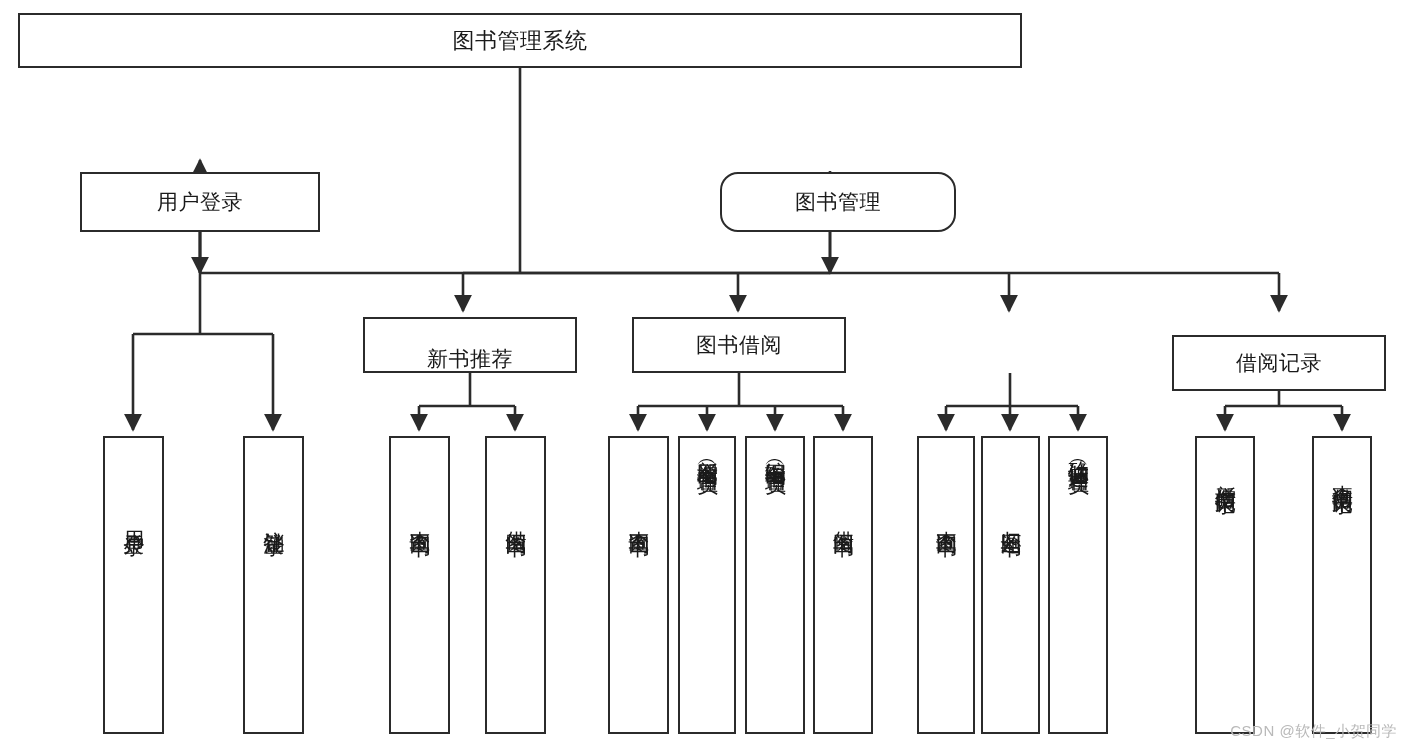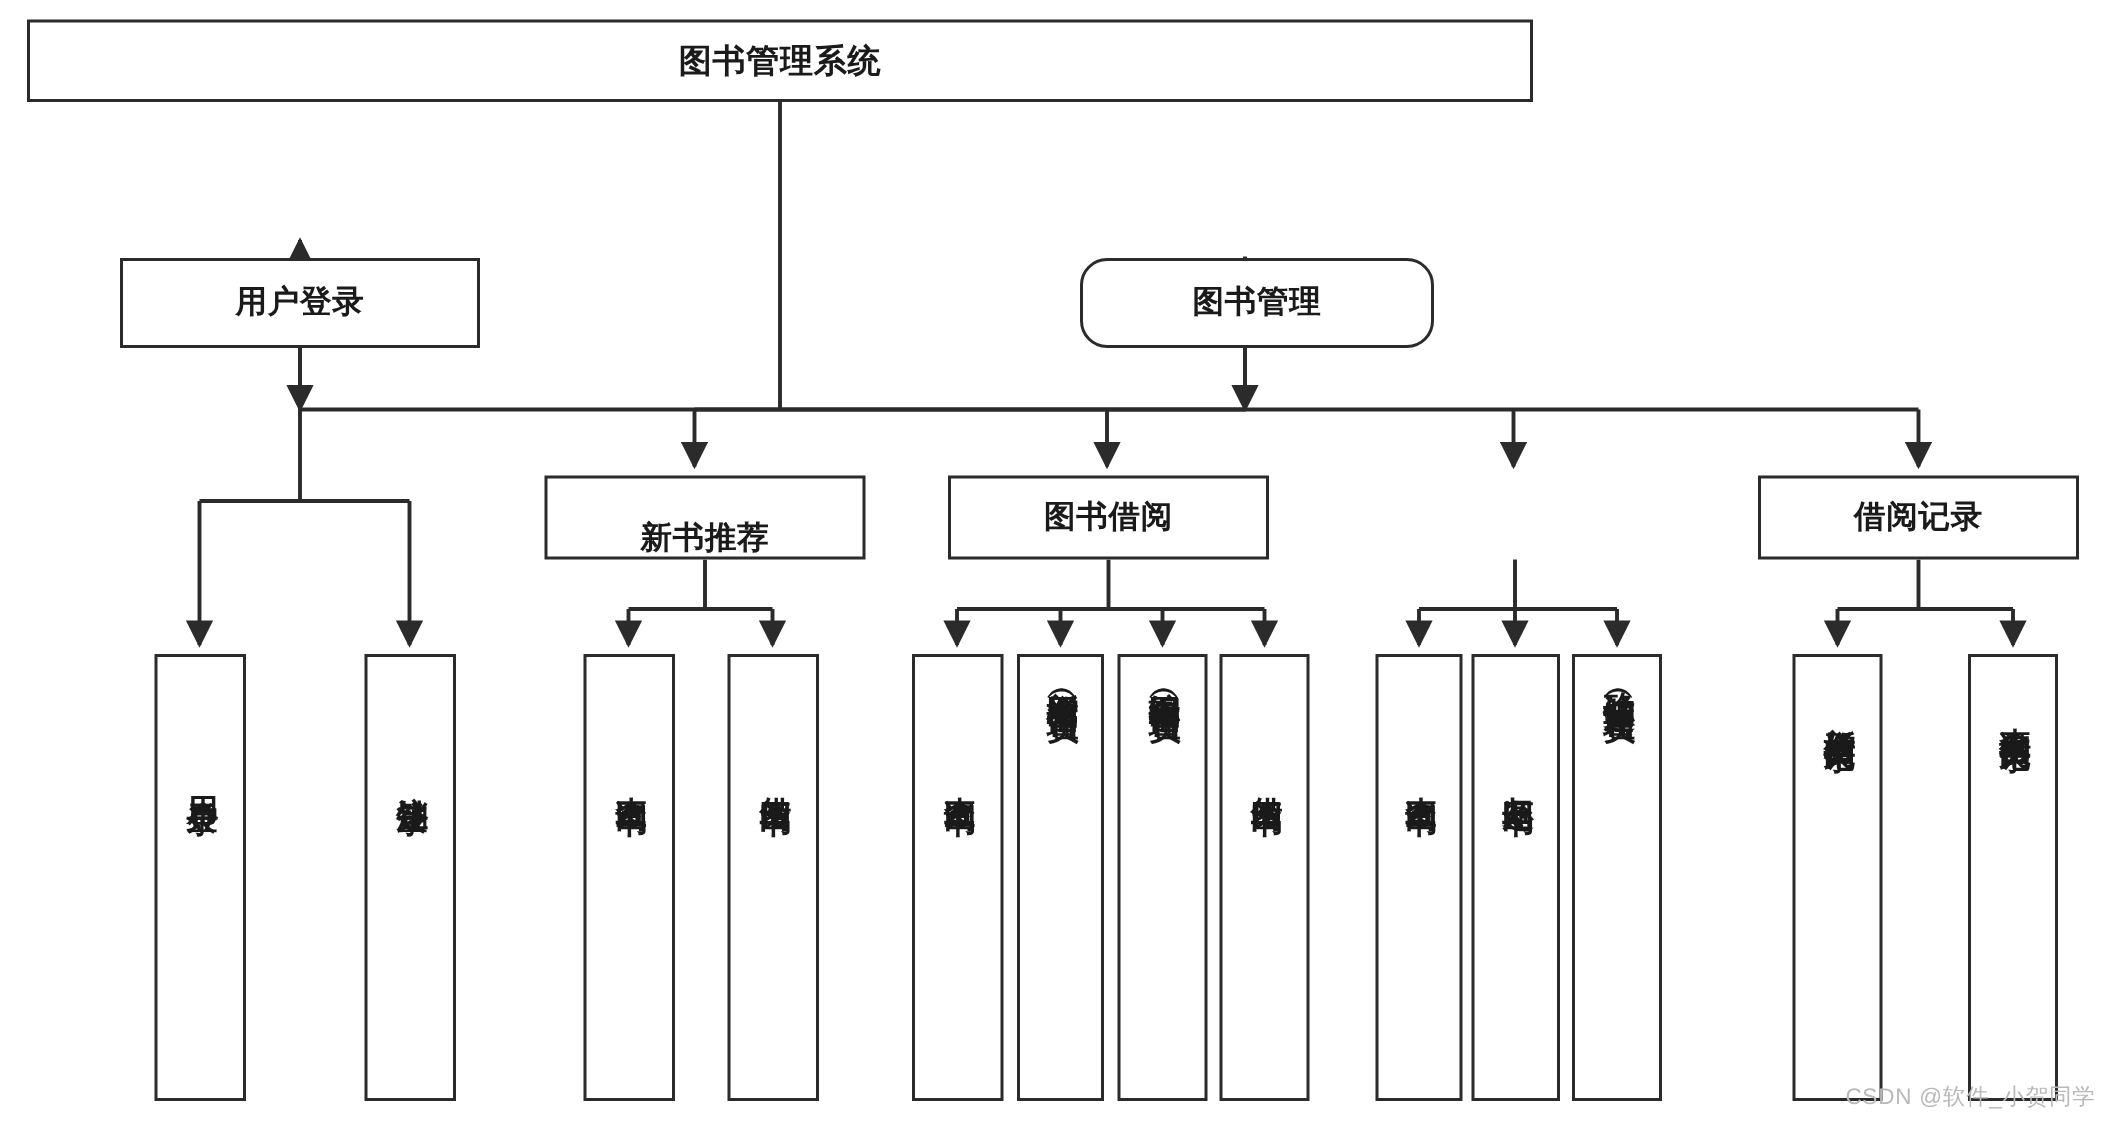--- a/index.html
+++ b/index.html
@@ -32,21 +32,20 @@
     display: flex;
     align-items: center;
     justify-content: center;
     color: #1a1a1a;
   }
   .node .label {
     font-size: 21px;
     line-height: 1.15;
     white-space: nowrap;
     letter-spacing: 0.5px;
-    font-weight: bold;
   }
   .node.leaf {
     align-items: flex-start;
     justify-content: center;
     padding-top: 6px;
   }
   .node.leaf .label {
     writing-mode: vertical-rl;
     text-orientation: upright;
     font-size: 21px;
@@ -159,21 +158,21 @@
 
   <div class="node" style="left:363px; top:317px; width:214px; height:56px;align-items:flex-end;">
     <span class="label">新书推荐</span>
   </div>
 
   <div class="node" style="left:632px; top:317px; width:214px; height:56px;">
     <span class="label">图书借阅</span>
   </div>
 
 
-  <div class="node" style="left:1172px; top:317px; width:214px; height:56px;">
+  <div class="node" style="left:1172px; top:335px; width:214px; height:56px;">
     <span class="label">借阅记录</span>
   </div>
 
   <div class="node leaf mid" style="left:103px; top:436px; width:61px; height:298px;">
     <span class="label">用户登录</span>
   </div>
 
   <div class="node leaf mid" style="left:243px; top:436px; width:61px; height:298px;">
     <span class="label">注销登录</span>
   </div>

